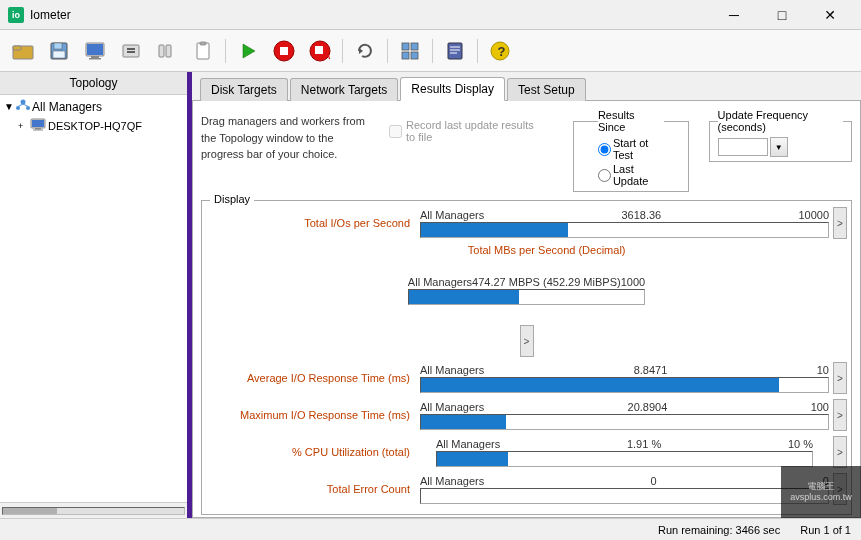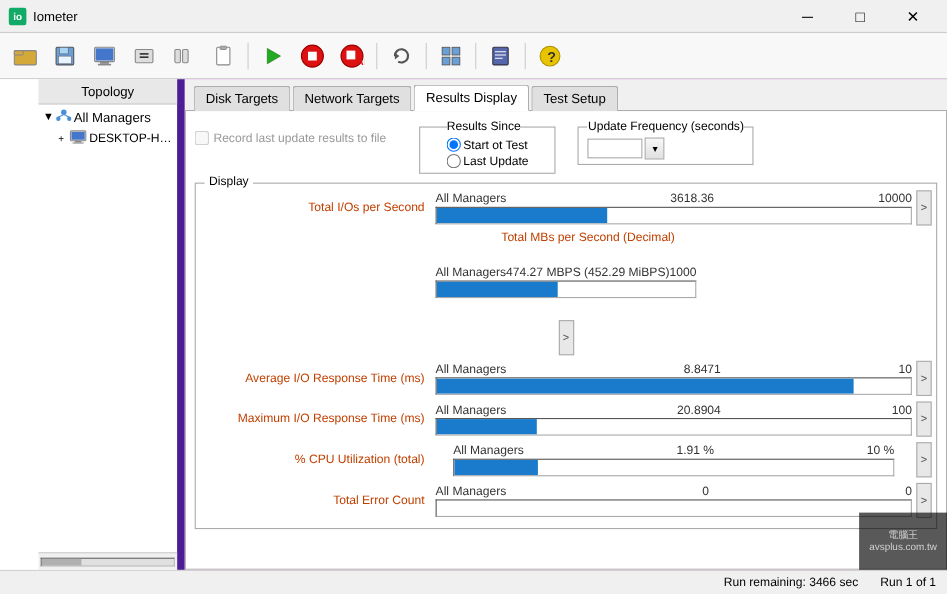--- a/index.html
+++ b/index.html
@@ -14,21 +14,21 @@
 
     
     .toolbar { background: #f8f8f8; border-bottom: 1px solid #ccc; padding: 4px 6px; display: flex; align-items: center; gap: 2px; height: 42px; }
     .toolbar-btn { width: 34px; height: 30px; border: 1px solid transparent; background: transparent; cursor: pointer; display: flex; align-items: center; justify-content: center; border-radius: 2px; font-size: 16px; }
     .toolbar-sep { width: 1px; height: 24px; background: #ccc; margin: 0 3px; }
 
     
     .main { display: flex; height: calc(540px - 30px - 42px - 22px); }
 
     
-    .sidebar { width: 168px; border-right: 7px solid #4c1d95; background: white; display: flex; flex-direction: column; padding-left: 35px; }
+    .sidebar { width: 192px; border-right: 5px solid #4c1d95; background: white; display: flex; flex-direction: column; }
     .sidebar-header { background: #e8e8e8; text-align: center; padding: 4px 0; font-size: 12px; border-bottom: 1px solid #ccc; }
     .sidebar-content { flex: 1; overflow: auto; padding: 2px; }
     .tree-item { display: flex; align-items: center; gap: 2px; padding: 2px 2px; cursor: pointer; }
     .tree-expand { width: 10px; font-size: 10px; cursor: pointer; }
     .tree-label { font-size: 12px; }
     .tree-child { padding-left: 16px; }
     .sidebar-scroll { height: 16px; border-top: 1px solid #ccc; display: flex; align-items: center; padding: 0 2px; background: #f0f0f0; }
     .scroll-track { flex: 1; height: 8px; background: #e0e0e0; border: 1px inset #bbb; border-radius: 0; }
     .scroll-thumb { width: 30%; height: 100%; background: #b0b0b0; border-radius: 0; }
 
@@ -217,20 +217,21 @@
         <span>Results Display</span>
       </div>
       <div class="tab">
         <span>Test Setup</span>
       </div>
     </div>
 
     <div class="panel-body">
 
       <div class="top-controls">
+        <p class="drag-hint" style="font-size:11px;color:#333;line-height:1.5;width:190px;">Drag managers and workers from the Topology window to the progress bar of your choice.</p>
         <div style="display:flex;align-items:center;gap:4px;padding-top:10px;color:#999;">
           <input type="checkbox" disabled="" style="margin: 0px;">
           <span style="font-size:11px;color:#999;">Record last update results to file</span>
         </div>
         <fieldset style="border:1px solid #aaa;padding:4px 24px;font-size:11px;margin-left:10px;">
           <legend style="font-size:11px;">Results Since</legend>
           <div class="radio-group">
             <label class="radio-item">
               <input type="radio" name="results_since" checked="" style="margin: 0px 2px 0px 0px;">
               <span>Start ot Test</span>

